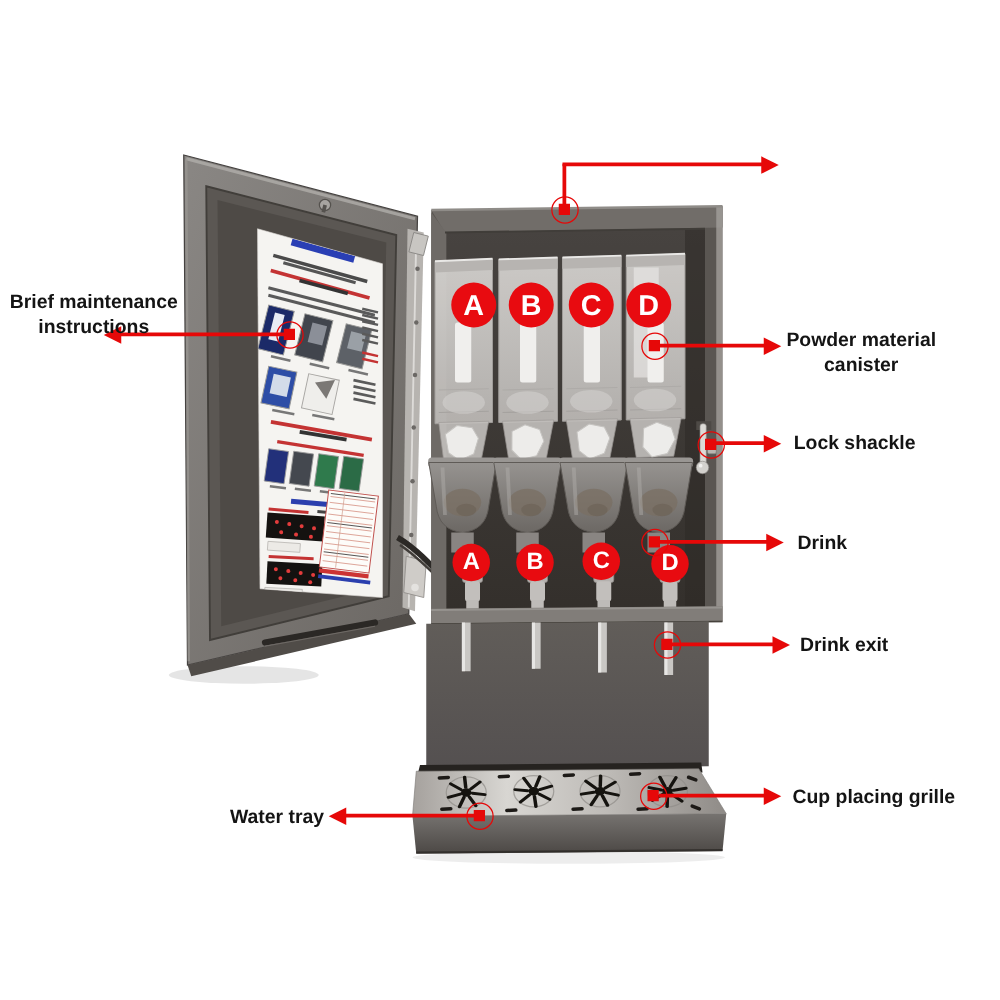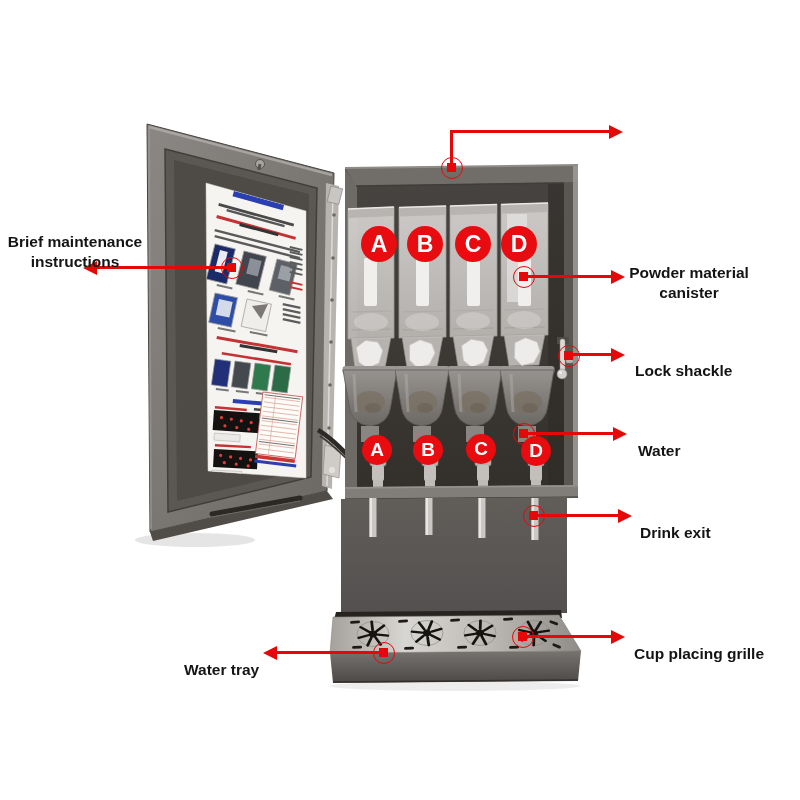--- a/index.html
+++ b/index.html
@@ -17,21 +17,21 @@
   .marker::after{content:"";position:absolute;left:4.5px;top:4.5px;width:9px;height:9px;
           background:var(--red);}
   .aline{position:absolute;height:3px;background:var(--red);}
   .vline{position:absolute;width:3px;background:var(--red);}
   .ah-r{position:absolute;width:0;height:0;border-top:7px solid transparent;
         border-bottom:7px solid transparent;border-left:14px solid var(--red);}
   .ah-l{position:absolute;width:0;height:0;border-top:7px solid transparent;
         border-bottom:7px solid transparent;border-right:14px solid var(--red);}
   .lbl{position:absolute;font-weight:600;font-size:15.5px;color:#141414;line-height:1.28;}
   .c{text-align:center;}
-  .nw{white-space:nowrap;margin-top:16px;}
+  .nw{white-space:nowrap;}
 </style>
 </head>
 <body>
 
 <div id="stage">
 
 <svg id="machine-svg" width="800" height="800" viewBox="0 0 800 800">
   <defs>
     <linearGradient id="gDoor" x1="0" y1="0" x2="1" y2="1">
       <stop offset="0" stop-color="#8a8784"></stop>
@@ -447,18 +447,18 @@
 
 <div class="aline" style="left:527px;top:635px;width:85px;"></div>
 <div class="ah-r" style="left:611px;top:629.5px;"></div>
 
 <div class="aline" style="left:276px;top:651px;width:104px;"></div>
 <div class="ah-l" style="left:263px;top:645.5px;"></div>
 
 <div class="lbl c" style="left:626px;top:263px;width:126px;">Powder material canister</div>
 <div class="lbl c" style="left:5px;top:232px;width:140px;">Brief maintenance instructions</div>
 <div class="lbl nw" style="left:635px;top:345px;">Lock shackle</div>
-<div class="lbl nw" style="left:638px;top:425px;">Water</div>
+<div class="lbl nw" style="left:638px;top:425px;">Drink</div>
 <div class="lbl nw" style="left:640px;top:507px;text-align:center;">Drink exit</div>
 <div class="lbl nw" style="left:634px;top:628px;">Cup placing grille</div>
 <div class="lbl nw" style="left:184px;top:644px;">Water tray</div>
 
 </div>
 
 </body></html>

